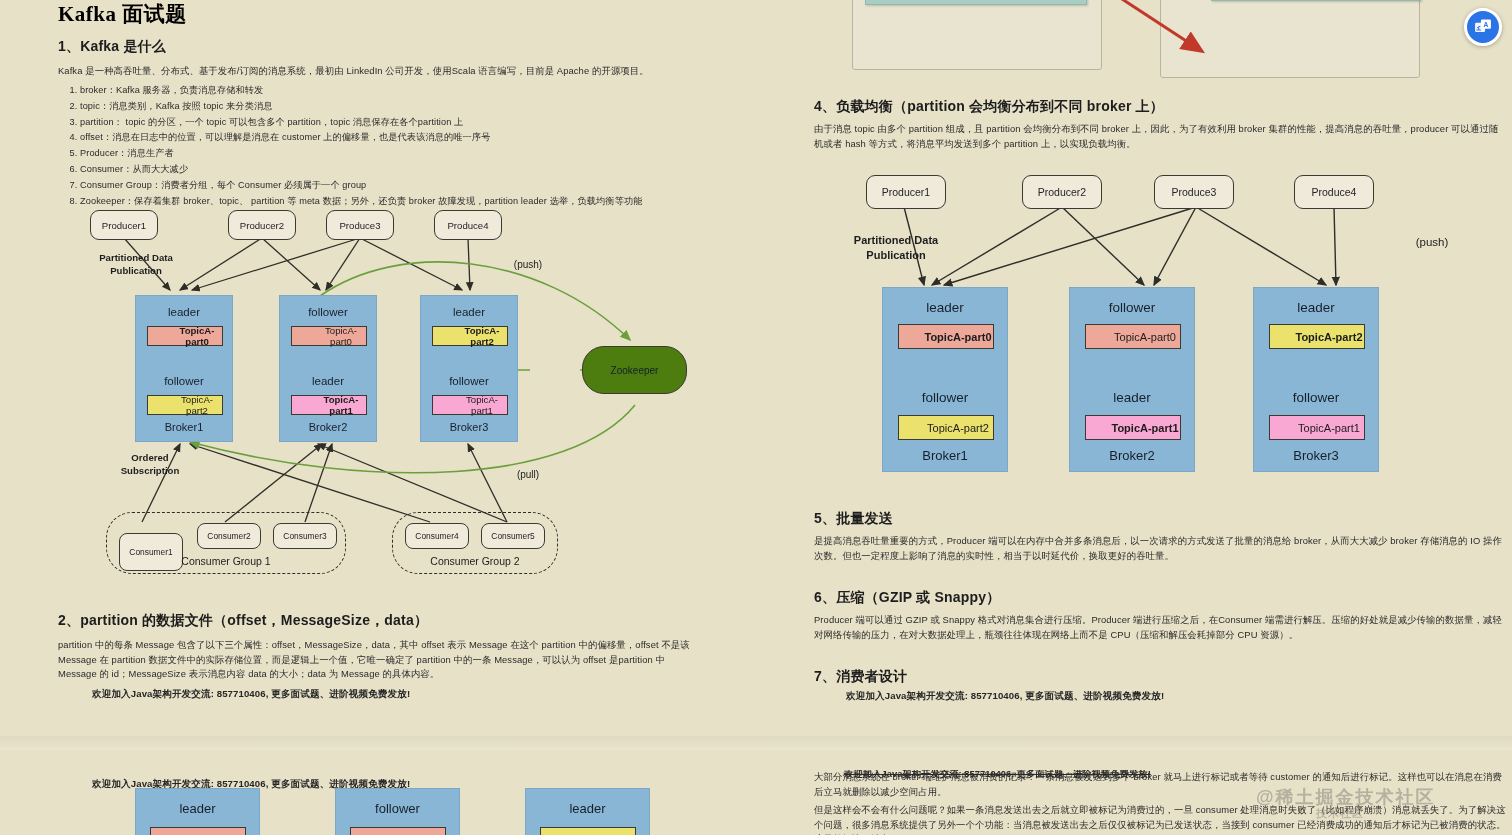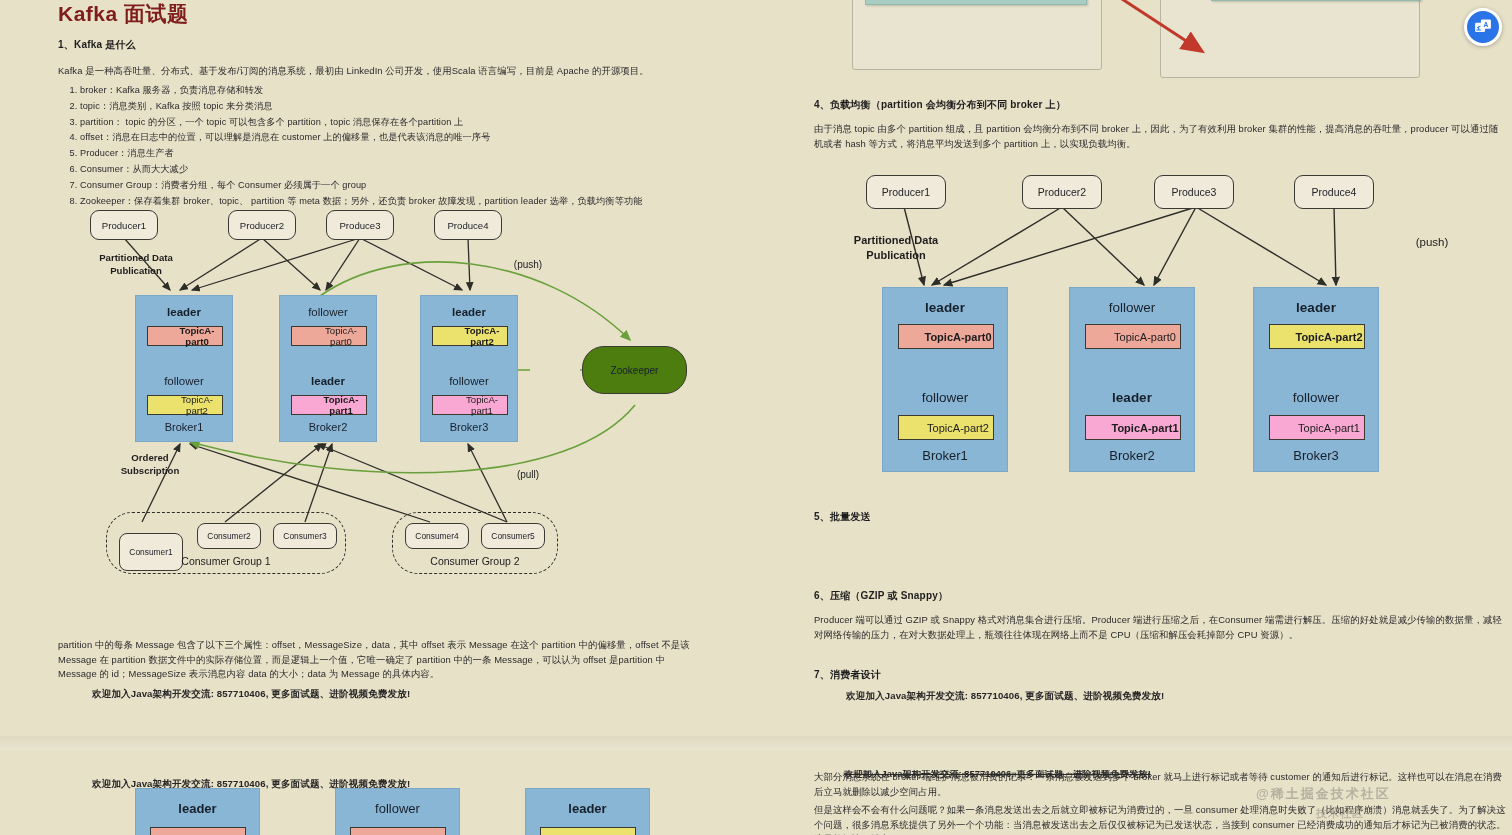--- a/index.html
+++ b/index.html
@@ -23,26 +23,27 @@
     background: linear-gradient(to bottom, #ded8c0 0%, #e3ddc6 40%, #ece7d2 100%);
     opacity: .85;
   }
   .col { position: absolute; top: 0; }
   .col-left  { left: 0px;  width: 756px; height: 835px; }
   .col-right { left: 756px; width: 756px; height: 835px; }
 
   h1.doc-title {
     margin: 0;
     position: absolute; left: 58px; top: 0px;
-    font-size: 21px; font-weight: 700; color: #7f1d1d;
+    font-size: 21px; font-weight: 700; color: #000000;
     letter-spacing: .5px;
+    font-family: Liberation Serif, serif;
   }
   h2.sec {
     margin: 0; position: absolute;
-    font-size: 10px; font-weight: 700; color: #1d1d1d;
+    font-size: 14px; font-weight: 700; color: #1d1d1d;
     letter-spacing: .2px;
   }
   p.body {
     margin: 0; position: absolute;
     font-size: 9.4px; line-height: 1.55; color: #2a2a2a;
     letter-spacing: .1px;
   }
   ol.kv {
     margin: 0; position: absolute;
     padding-left: 22px;
@@ -70,21 +71,21 @@
   }
   .broker {
     position: absolute;
     background: #8ab6d6;
     border: 1px solid #7ba8c9;
   }
   .broker .role {
     position: absolute; left: 0; right: 0; text-align: center;
     font-size: 11.5px; color: #16202b;
   }
-  .broker .role.lead { font-weight: 700; }
+  .broker .role.lead { font-weight: 400; }
   .broker .bname {
     position: absolute; left: 0; right: 0; text-align: center;
     font-size: 11px; color: #16202b;
   }
   .part {
     position: absolute;
     border: 1.6px solid #3a3a32;
     text-align: center;
     font-size: 9.6px;
     color: #1c1c1c;
@@ -149,21 +150,21 @@
     width: 38px; height: 38px; border-radius: 50%;
     background: #2a74e8;
     border: 3px solid #ffffff;
     box-shadow: 0 1px 4px rgba(0,0,0,.28);
     display: flex; align-items: center; justify-content: center;
     cursor: pointer;
   }
 
   .watermark {
     position: absolute;
-    font-size: 13px; font-weight: 700;
+    font-size: 18px; font-weight: 700;
     color: rgba(120,118,108,.45);
     letter-spacing: 2px;
     white-space: nowrap;
     user-select: none;
   }
   .wm-sub {
     position: absolute;
     font-size: 11px; font-weight: 700;
     color: rgba(120,118,108,.40);
     letter-spacing: 1px; white-space: nowrap;
@@ -282,20 +283,21 @@
         <div class="cglabel">Consumer Group 1</div>
       </div>
 
       <div class="cgroup" style="left:322px; top:312px; width:166px; height:62px;">
         <div class="consumer" style="left:12px; top:10px; width:64px; height:26px;">Consumer4</div>
         <div class="consumer" style="left:88px; top:10px; width:64px; height:26px;">Consumer5</div>
         <div class="cglabel">Consumer Group 2</div>
       </div>
     </div>
 
+    <h2 class="sec" style="left:58px; top:612px;">2、partition 的数据文件（offset，MessageSize，data）</h2>
     <p class="body" style="left:58px; top:638px; width:645px;">partition 中的每条 Message 包含了以下三个属性：offset，MessageSize，data，其中 offset 表示 Message 在这个 partition 中的偏移量，offset 不是该 Message 在 partition 数据文件中的实际存储位置，而是逻辑上一个值，它唯一确定了 partition 中的一条 Message，可以认为 offset 是partition 中 Message 的 id；MessageSize 表示消息内容 data 的大小；data 为 Message 的具体内容。</p>
 
     <div class="promo" style="left:92px; top:688px;">欢迎加入Java架构开发交流: 857710406, 更多面试题、进阶视频免费发放!</div>
 
     <div class="page-break" style="top:736px; width:756px; left:0;"></div>
 
     <div class="promo" style="left:92px; top:778px;">欢迎加入Java架构开发交流: 857710406, 更多面试题、进阶视频免费发放!</div>
 
     <div class="clip" style="left:70px; top:786px; width:640px; height:49px;">
       <div class="broker" style="left:65px; top:2px; width:125px; height:80px;">
@@ -384,20 +386,21 @@
       <div class="broker" style="left:427px; top:122px; width:126px; height:185px;">
         <div class="role lead" style="top:12px; font-size:13.5px;">leader</div>
         <div class="part yellow bold" style="left:15px; top:36px; width:96px; height:25px; font-size:11px;">TopicA-part2</div>
         <div class="role" style="top:102px; font-size:13.5px;">follower</div>
         <div class="part green" style="left:15px; top:127px; width:96px; height:25px; font-size:11px;">TopicA-part1</div>
         <div class="bname" style="top:160px; font-size:13px;">Broker3</div>
       </div>
     </div>
 
     <h2 class="sec" style="left:58px; top:510px;">5、批量发送</h2>
+    <p class="body" style="left:58px; top:534px; width:692px;">是提高消息吞吐量重要的方式，Producer 端可以在内存中合并多条消息后，以一次请求的方式发送了批量的消息给 broker，从而大大减少 broker 存储消息的 IO 操作次数。但也一定程度上影响了消息的实时性，相当于以时延代价，换取更好的吞吐量。</p>
 
     <h2 class="sec" style="left:58px; top:589px;">6、压缩（GZIP 或 Snappy）</h2>
     <p class="body" style="left:58px; top:613px; width:692px;">Producer 端可以通过 GZIP 或 Snappy 格式对消息集合进行压缩。Producer 端进行压缩之后，在Consumer 端需进行解压。压缩的好处就是减少传输的数据量，减轻对网络传输的压力，在对大数据处理上，瓶颈往往体现在网络上而不是 CPU（压缩和解压会耗掉部分 CPU 资源）。</p>
 
     <h2 class="sec" style="left:58px; top:668px;">7、消费者设计</h2>
     <div class="promo" style="left:90px; top:690px;">欢迎加入Java架构开发交流: 857710406, 更多面试题、进阶视频免费发放!</div>
 
     <div class="page-break" style="top:736px; width:756px; left:0;"></div>
 
     <div class="clip" style="left:0; top:770px; width:756px; height:65px;">

